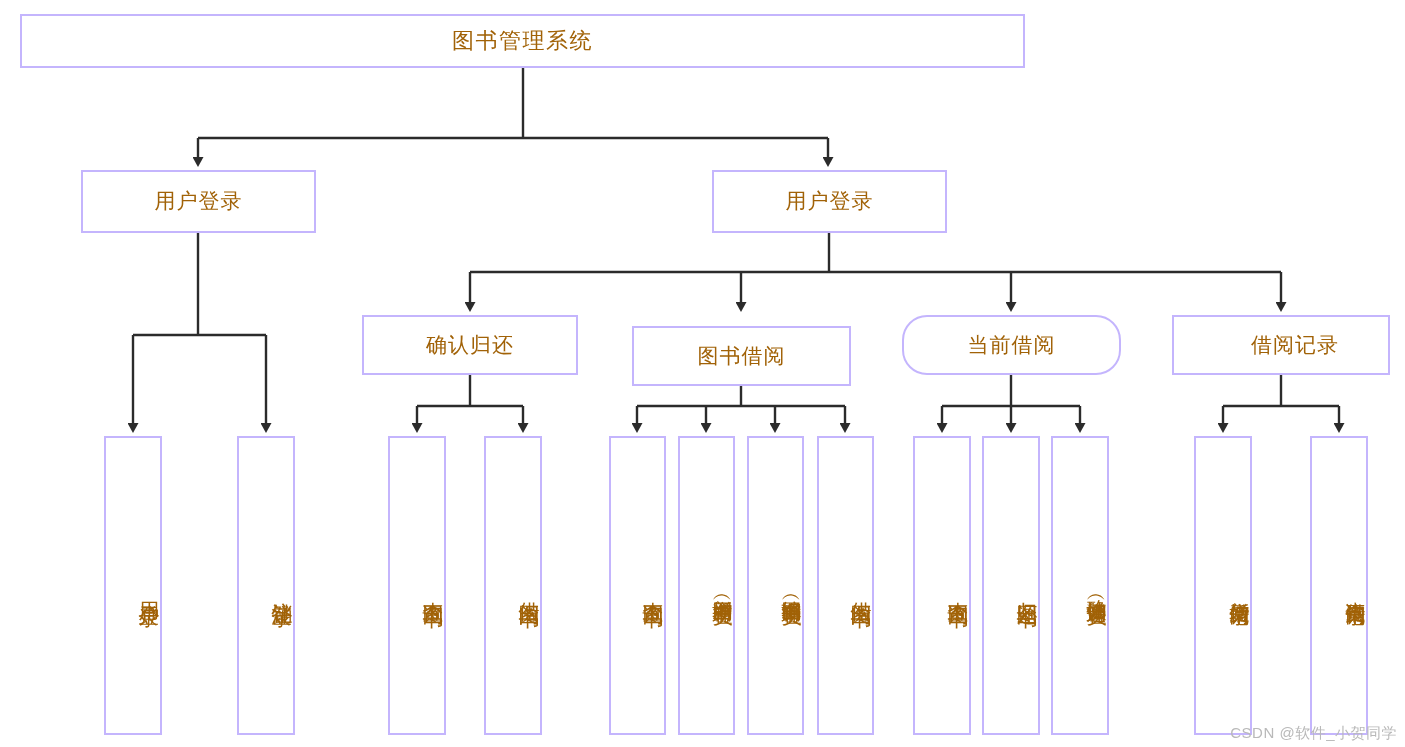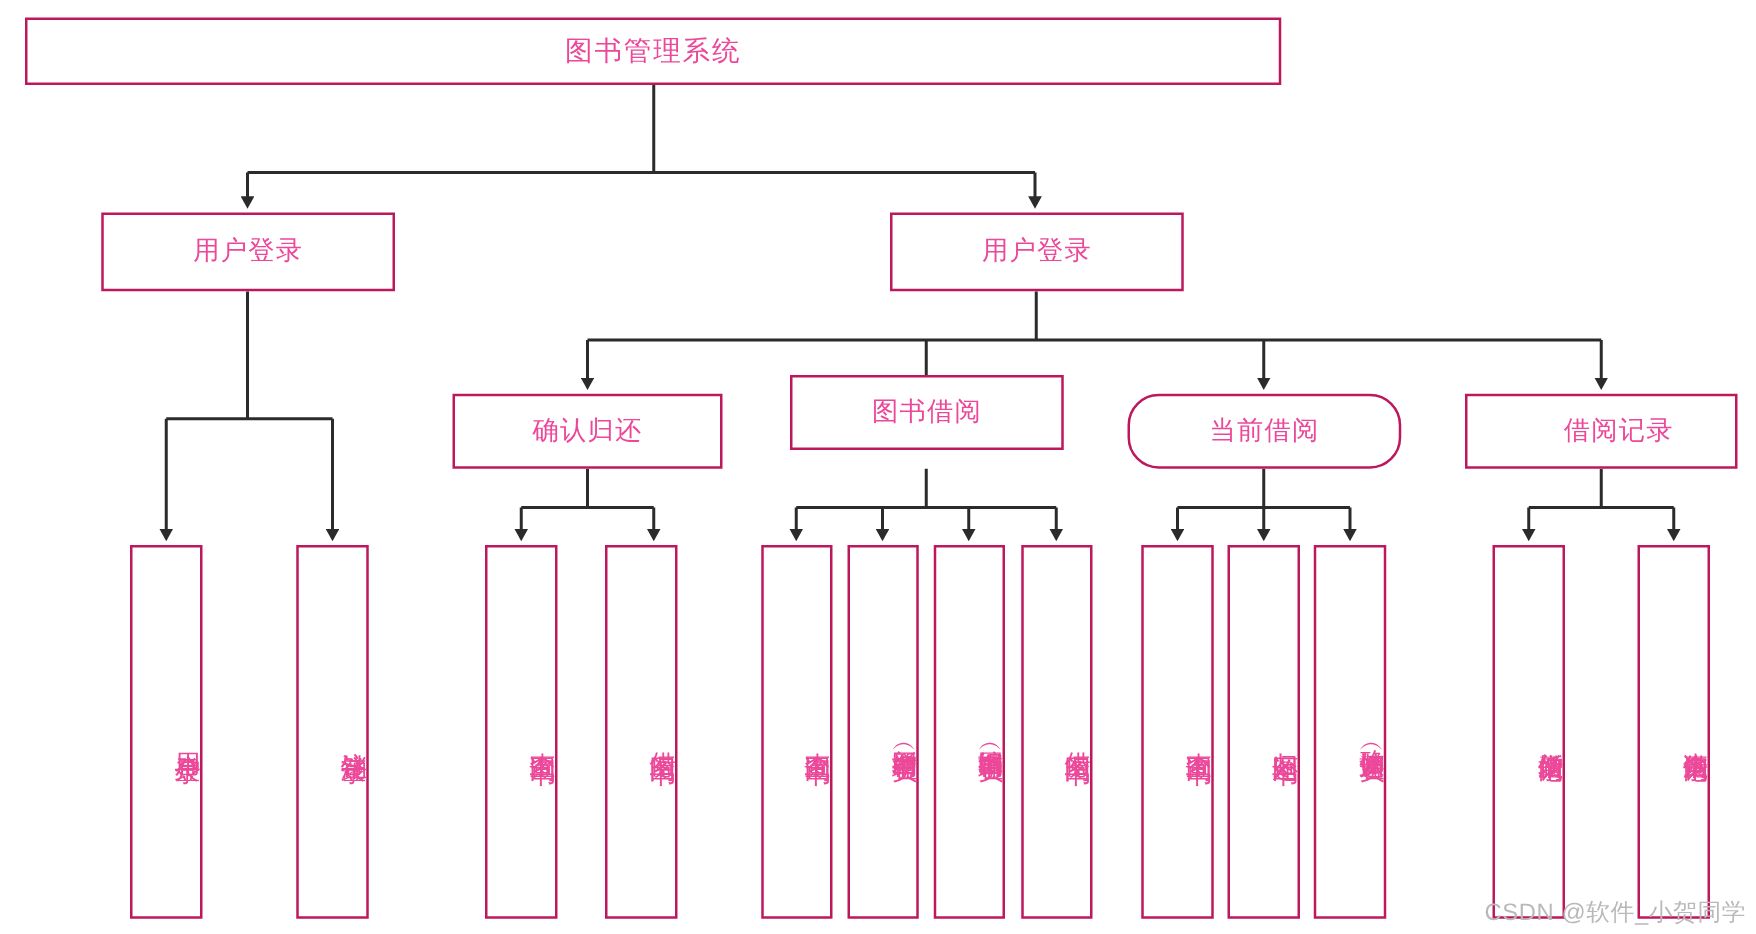--- a/index.html
+++ b/index.html
@@ -22,25 +22,25 @@
     left: 0;
     top: 0;
     width: 1405px;
     height: 747px;
     pointer-events: none;
   }
   .node {
     position: absolute;
     box-sizing: border-box;
     background: #ffffff;
-    border: 2px solid #be185d;
+    border: 2px solid #c4b5fd;
     display: flex;
     align-items: center;
     justify-content: center;
-    color: #ec4899;
+    color: #a16207;
     line-height: 1.08;
   }
   .node.horizontal {
     font-size: 21px;
     letter-spacing: 1px;
   }
   .node.root {
     font-size: 22px;
     letter-spacing: 1.5px;
   }
@@ -55,21 +55,21 @@
     white-space: nowrap;
   }
   .node.vertical.tall-text {
     font-size: 20px;
     letter-spacing: 1px;
   }
   .watermark {
     position: absolute;
     right: 8px;
     bottom: 4px;
-    font-size: 19px;
+    font-size: 15px;
     color: #b9b9b9;
     letter-spacing: 0.5px;
     white-space: nowrap;
   }
 </style>
 </head>
 <body>
 
 <div id="canvas">
 
@@ -122,21 +122,21 @@
       <path d="M1339,406 L1339,424" marker-end="url(#arrow)"></path>
     </g>
   </svg>
 
   <div class="node root" style="left:20px; top:14px; width:1005px; height:54px;">图书管理系统</div>
 
   <div class="node horizontal" style="left:81px; top:170px; width:235px; height:63px;">用户登录</div>
   <div class="node horizontal" style="left:712px; top:170px; width:235px; height:63px;">用户登录</div>
 
   <div class="node horizontal" style="left:362px; top:315px; width:216px; height:60px;">确认归还</div>
-  <div class="node horizontal" style="left:632px; top:300px; width:219px; height:60px;">图书借阅</div>
+  <div class="node horizontal" style="left:632px; top:326px; width:219px; height:60px;">图书借阅</div>
   <div class="node horizontal" style="left:902px; top:315px; width:219px; height:60px;border-radius:25px;">当前借阅</div>
   <div class="node horizontal" style="left:1172px; top:315px; width:218px; height:60px;padding-left:28px;">借阅记录</div>
 
   <div class="node vertical" style="left:104px; top:436px; width:58px; height:299px;">用户登录</div>
   <div class="node vertical" style="left:237px; top:436px; width:58px; height:299px;">注销登录</div>
 
   <div class="node vertical" style="left:388px; top:436px; width:58px; height:299px;">查询图书</div>
   <div class="node vertical" style="left:484px; top:436px; width:58px; height:299px;">借阅图书</div>
 
   <div class="node vertical" style="left:609px; top:436px; width:57px; height:299px;">查询图书</div>

